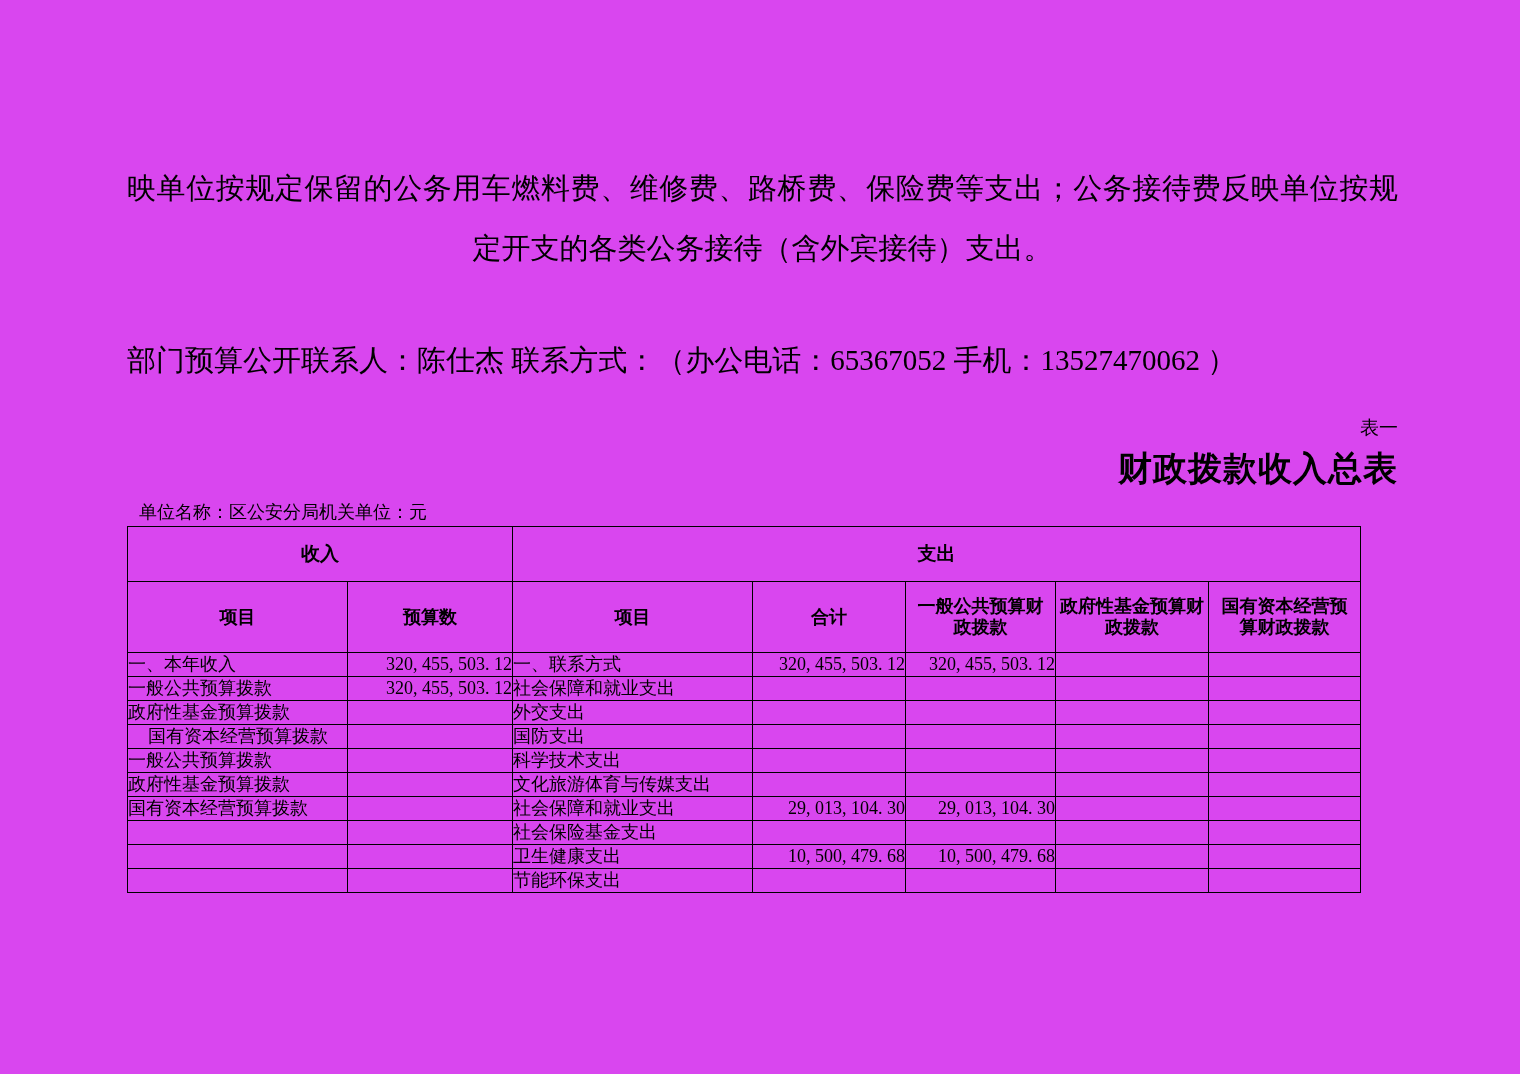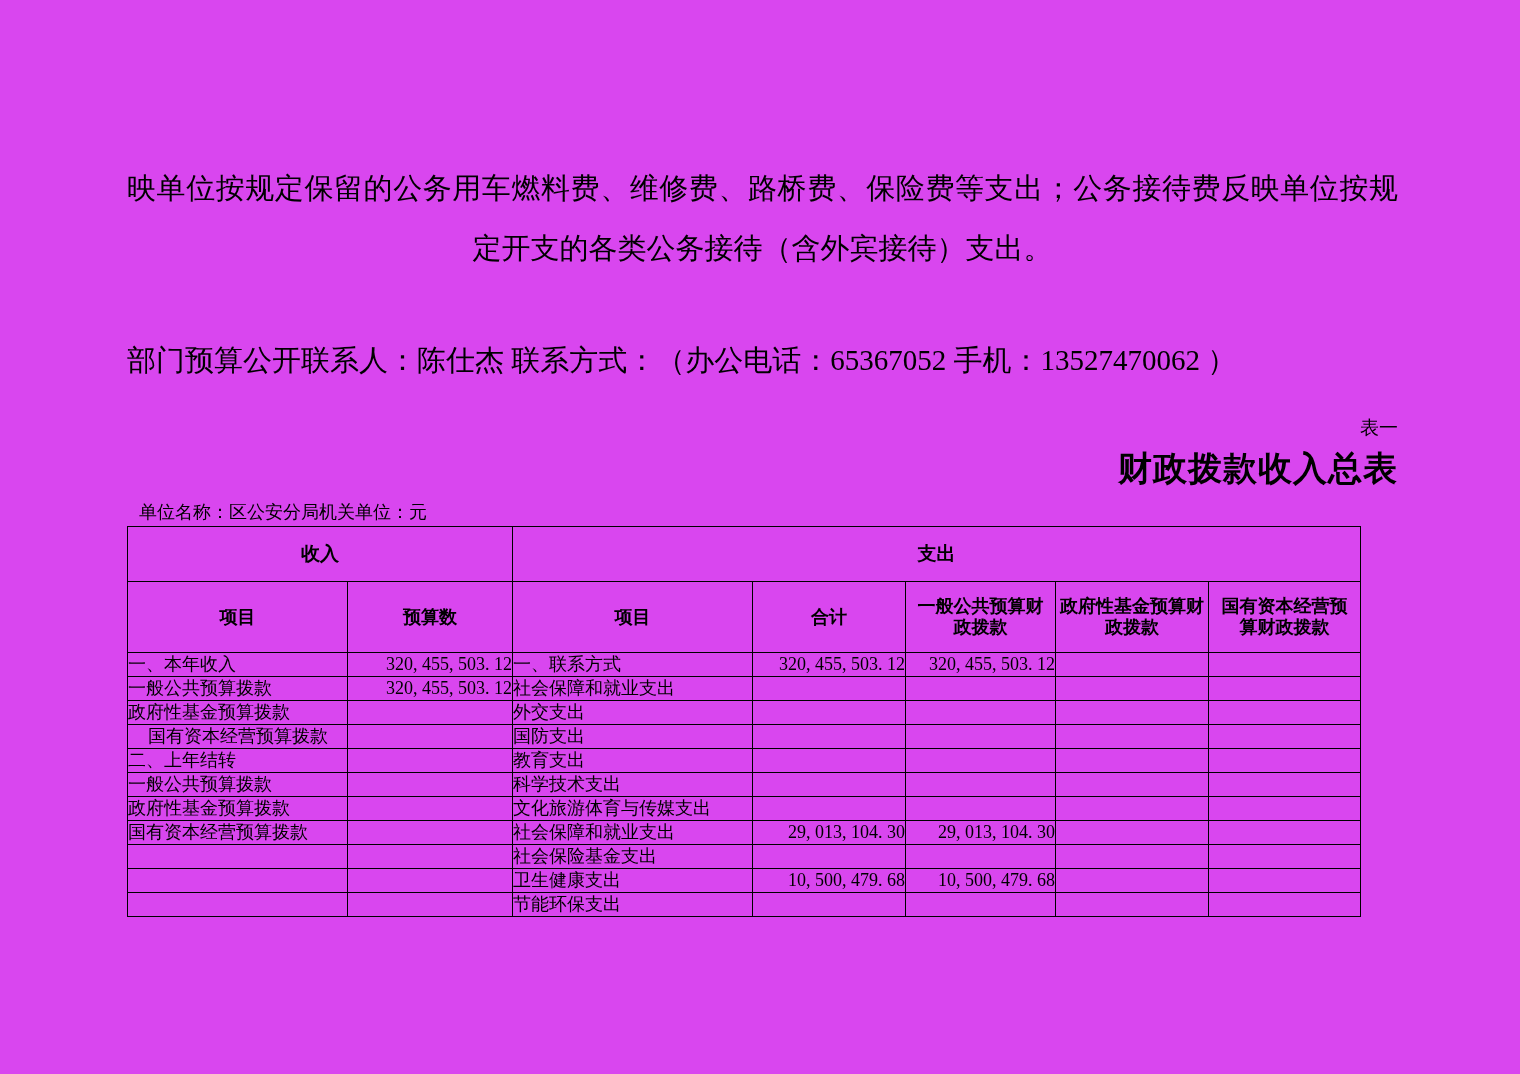--- a/index.html
+++ b/index.html
@@ -137,29 +137,20 @@
           <tr>
             <td class="txt indent">国有资本经营预算拨款</td>
             <td class="num"></td>
             <td class="txt">国防支出</td>
             <td class="num"></td>
             <td class="num"></td>
             <td class="num"></td>
             <td class="num"></td>
           </tr>
           <tr>
-            <td class="txt">二、上年结转</td>
-            <td class="num"></td>
-            <td class="txt">教育支出</td>
-            <td class="num"></td>
-            <td class="num"></td>
-            <td class="num"></td>
-            <td class="num"></td>
-          </tr>
-          <tr>
             <td class="txt">一般公共预算拨款</td>
             <td class="num"></td>
             <td class="txt">科学技术支出</td>
             <td class="num"></td>
             <td class="num"></td>
             <td class="num"></td>
             <td class="num"></td>
           </tr>
           <tr>
             <td class="txt">政府性基金预算拨款</td>

